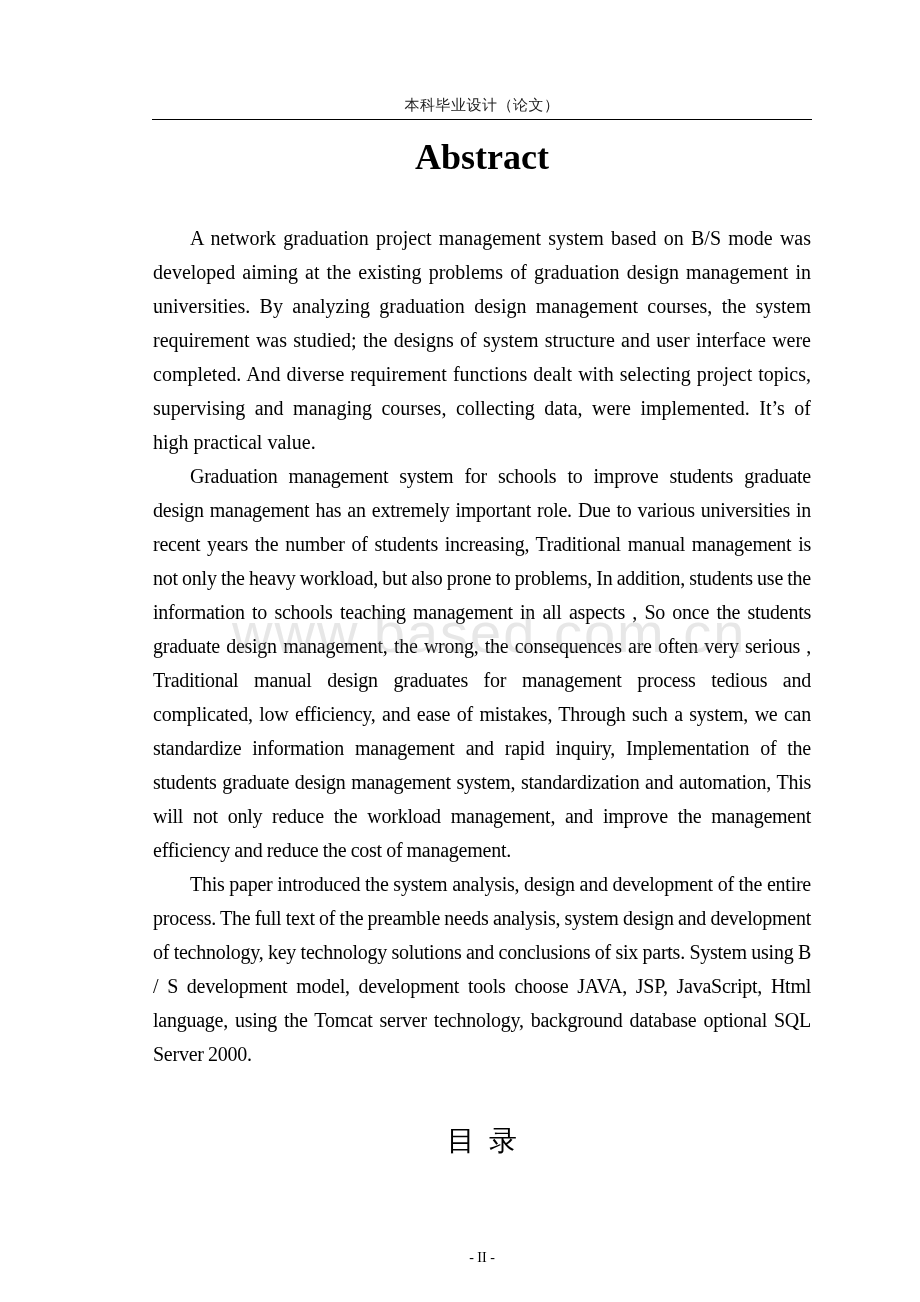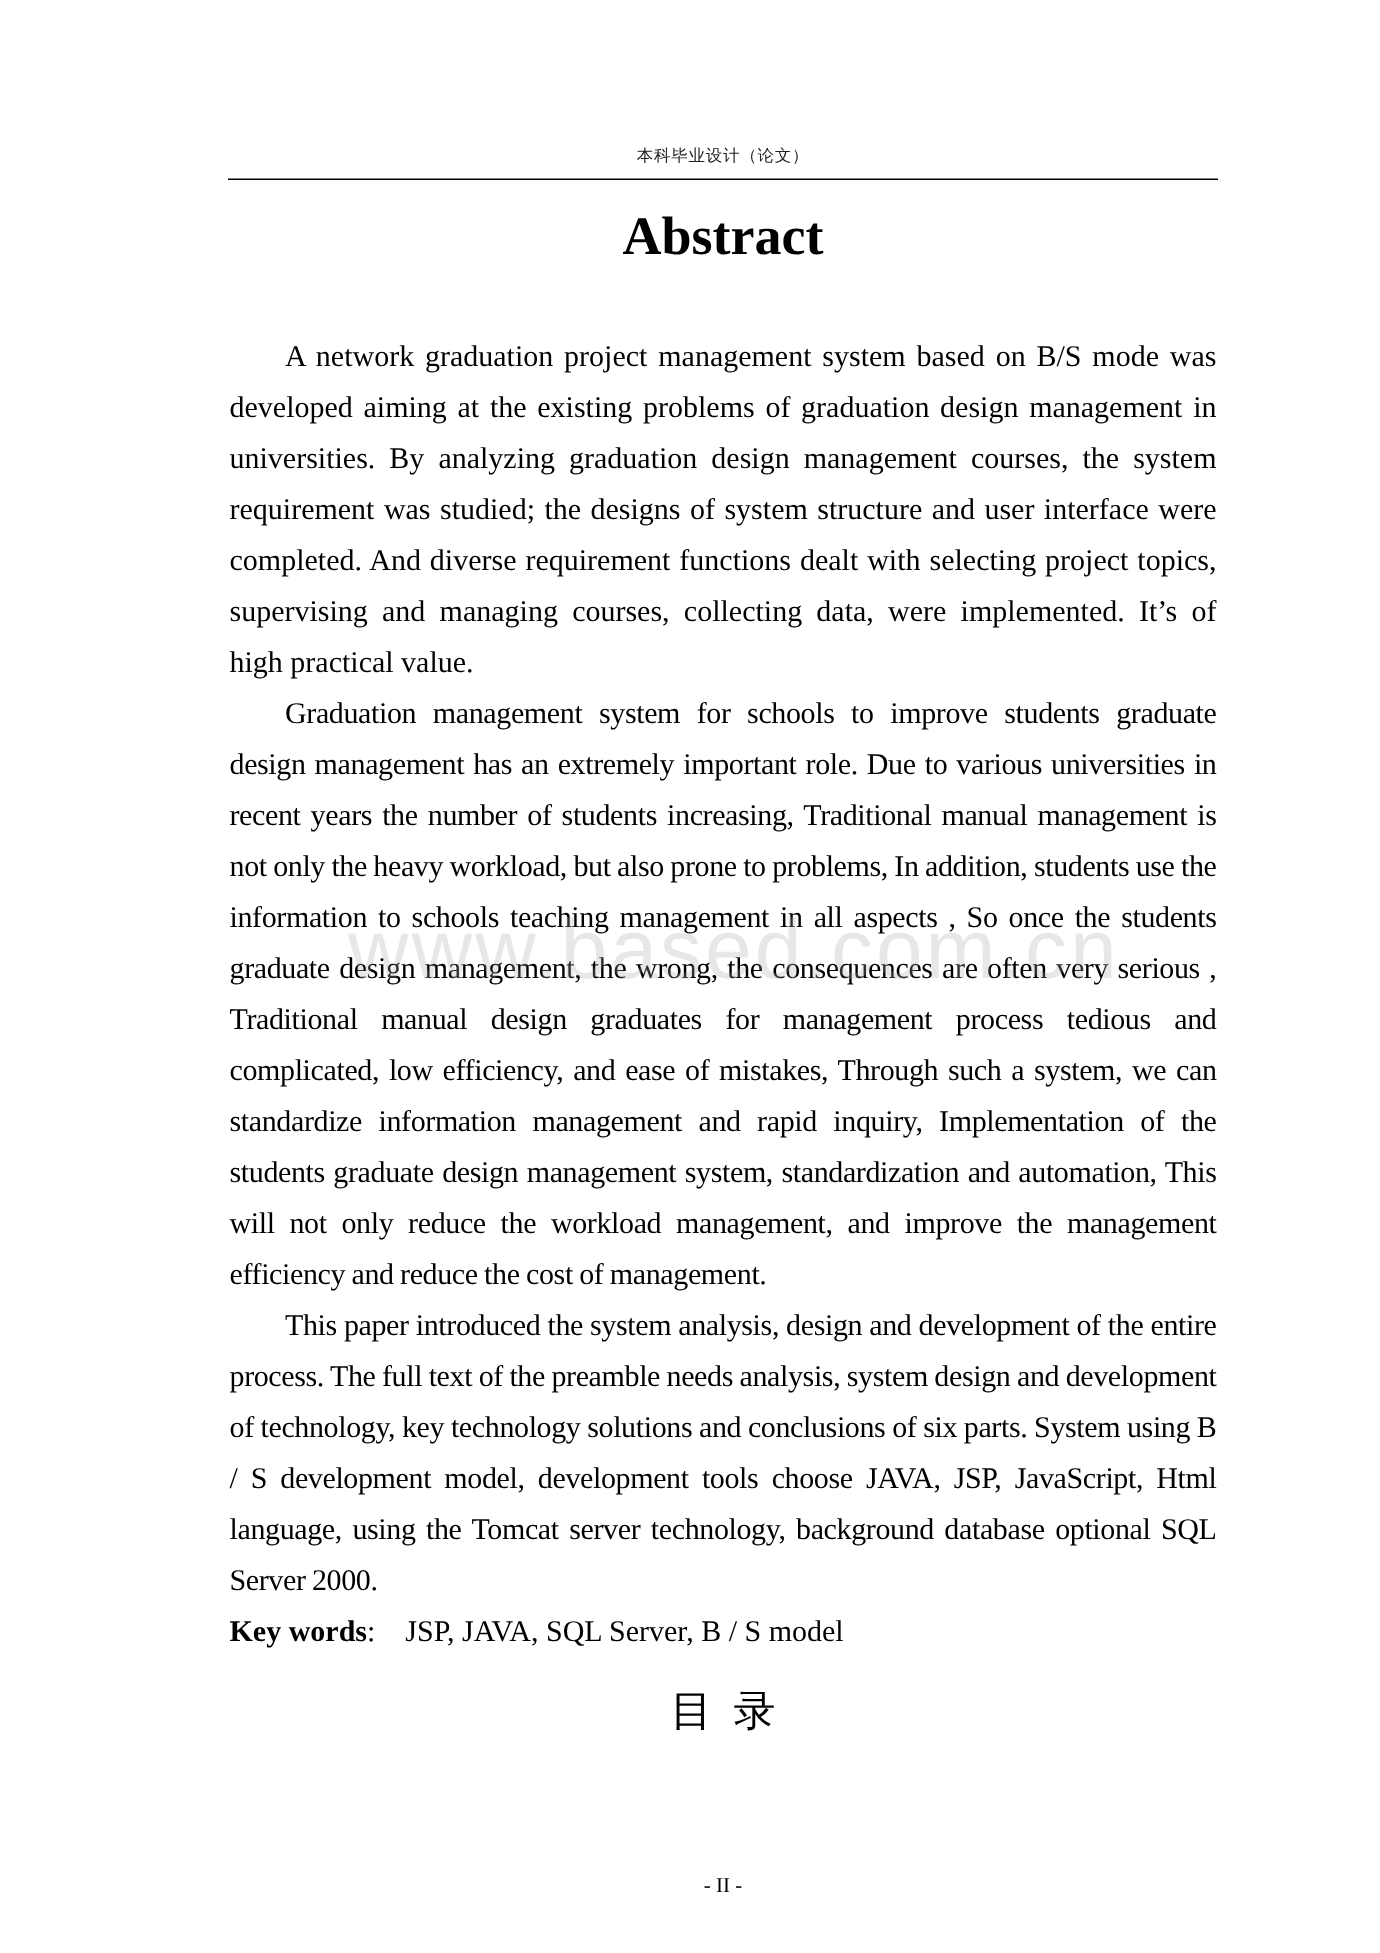--- a/index.html
+++ b/index.html
@@ -14,21 +14,21 @@
       overflow: hidden;
       font-family: "Liberation Serif", "DejaVu Serif", serif;
       color: #000;
     }
     .page-header {
       position: absolute;
       left: 152px;
       top: 96px;
       width: 660px;
       text-align: center;
-      font-size: 11px;
+      font-size: 15px;
       color: #222;
       font-family: "DejaVu Sans", sans-serif;
       letter-spacing: 0.5px;
     }
     .header-rule {
       position: absolute;
       left: 152px;
       top: 119px;
       width: 660px;
       height: 0;
@@ -107,20 +107,19 @@
 
 <div class="page-header">本科毕业设计（论文）</div>
 <div class="header-rule"></div>
 
 <div class="title">Abstract</div>
 
 <div class="body-text">
   <p class="para">A network graduation project management system based on B/S mode was developed aiming at the existing problems of graduation design management in universities. By analyzing graduation design management courses, the system requirement was studied; the designs of system structure and user interface were completed. And diverse requirement functions dealt with selecting project topics, supervising and managing courses, collecting data, were implemented. It’s of high practical value.</p>
   <p class="para tight">Graduation management system for schools to improve students graduate design management has an extremely important role. Due to various universities in recent years the number of students increasing, Traditional manual management is not only the heavy workload, but also prone to problems, In addition, students use the information to schools teaching management in all aspects , So once the students graduate design management, the wrong, the consequences are often very serious , Traditional manual design graduates for management process tedious and complicated, low efficiency, and ease of mistakes, Through such a system, we can standardize information management and rapid inquiry, Implementation of the students graduate design management system, standardization and automation, This will not only reduce the workload management, and improve the management efficiency and reduce the cost of management.</p>
   <p class="para tight">This paper introduced the system analysis, design and development of the entire process. The full text of the preamble needs analysis, system design and development of technology, key technology solutions and conclusions of six parts. System using B / S development model, development tools choose JAVA, JSP, JavaScript, Html language, using the Tomcat server technology, background database optional SQL Server 2000.</p>
-  <p class="keywords"><span class="kw-label">Key words</span><span>:</span>    <span>JSP, JAVA, SQL Server, B / S model</span></p>
 </div>
 
 <div class="watermark">www.based.com.cn</div>
 
 <div class="toc-title">目录</div>
 
 <div class="page-number">- II -</div>
 
 </body></html>

